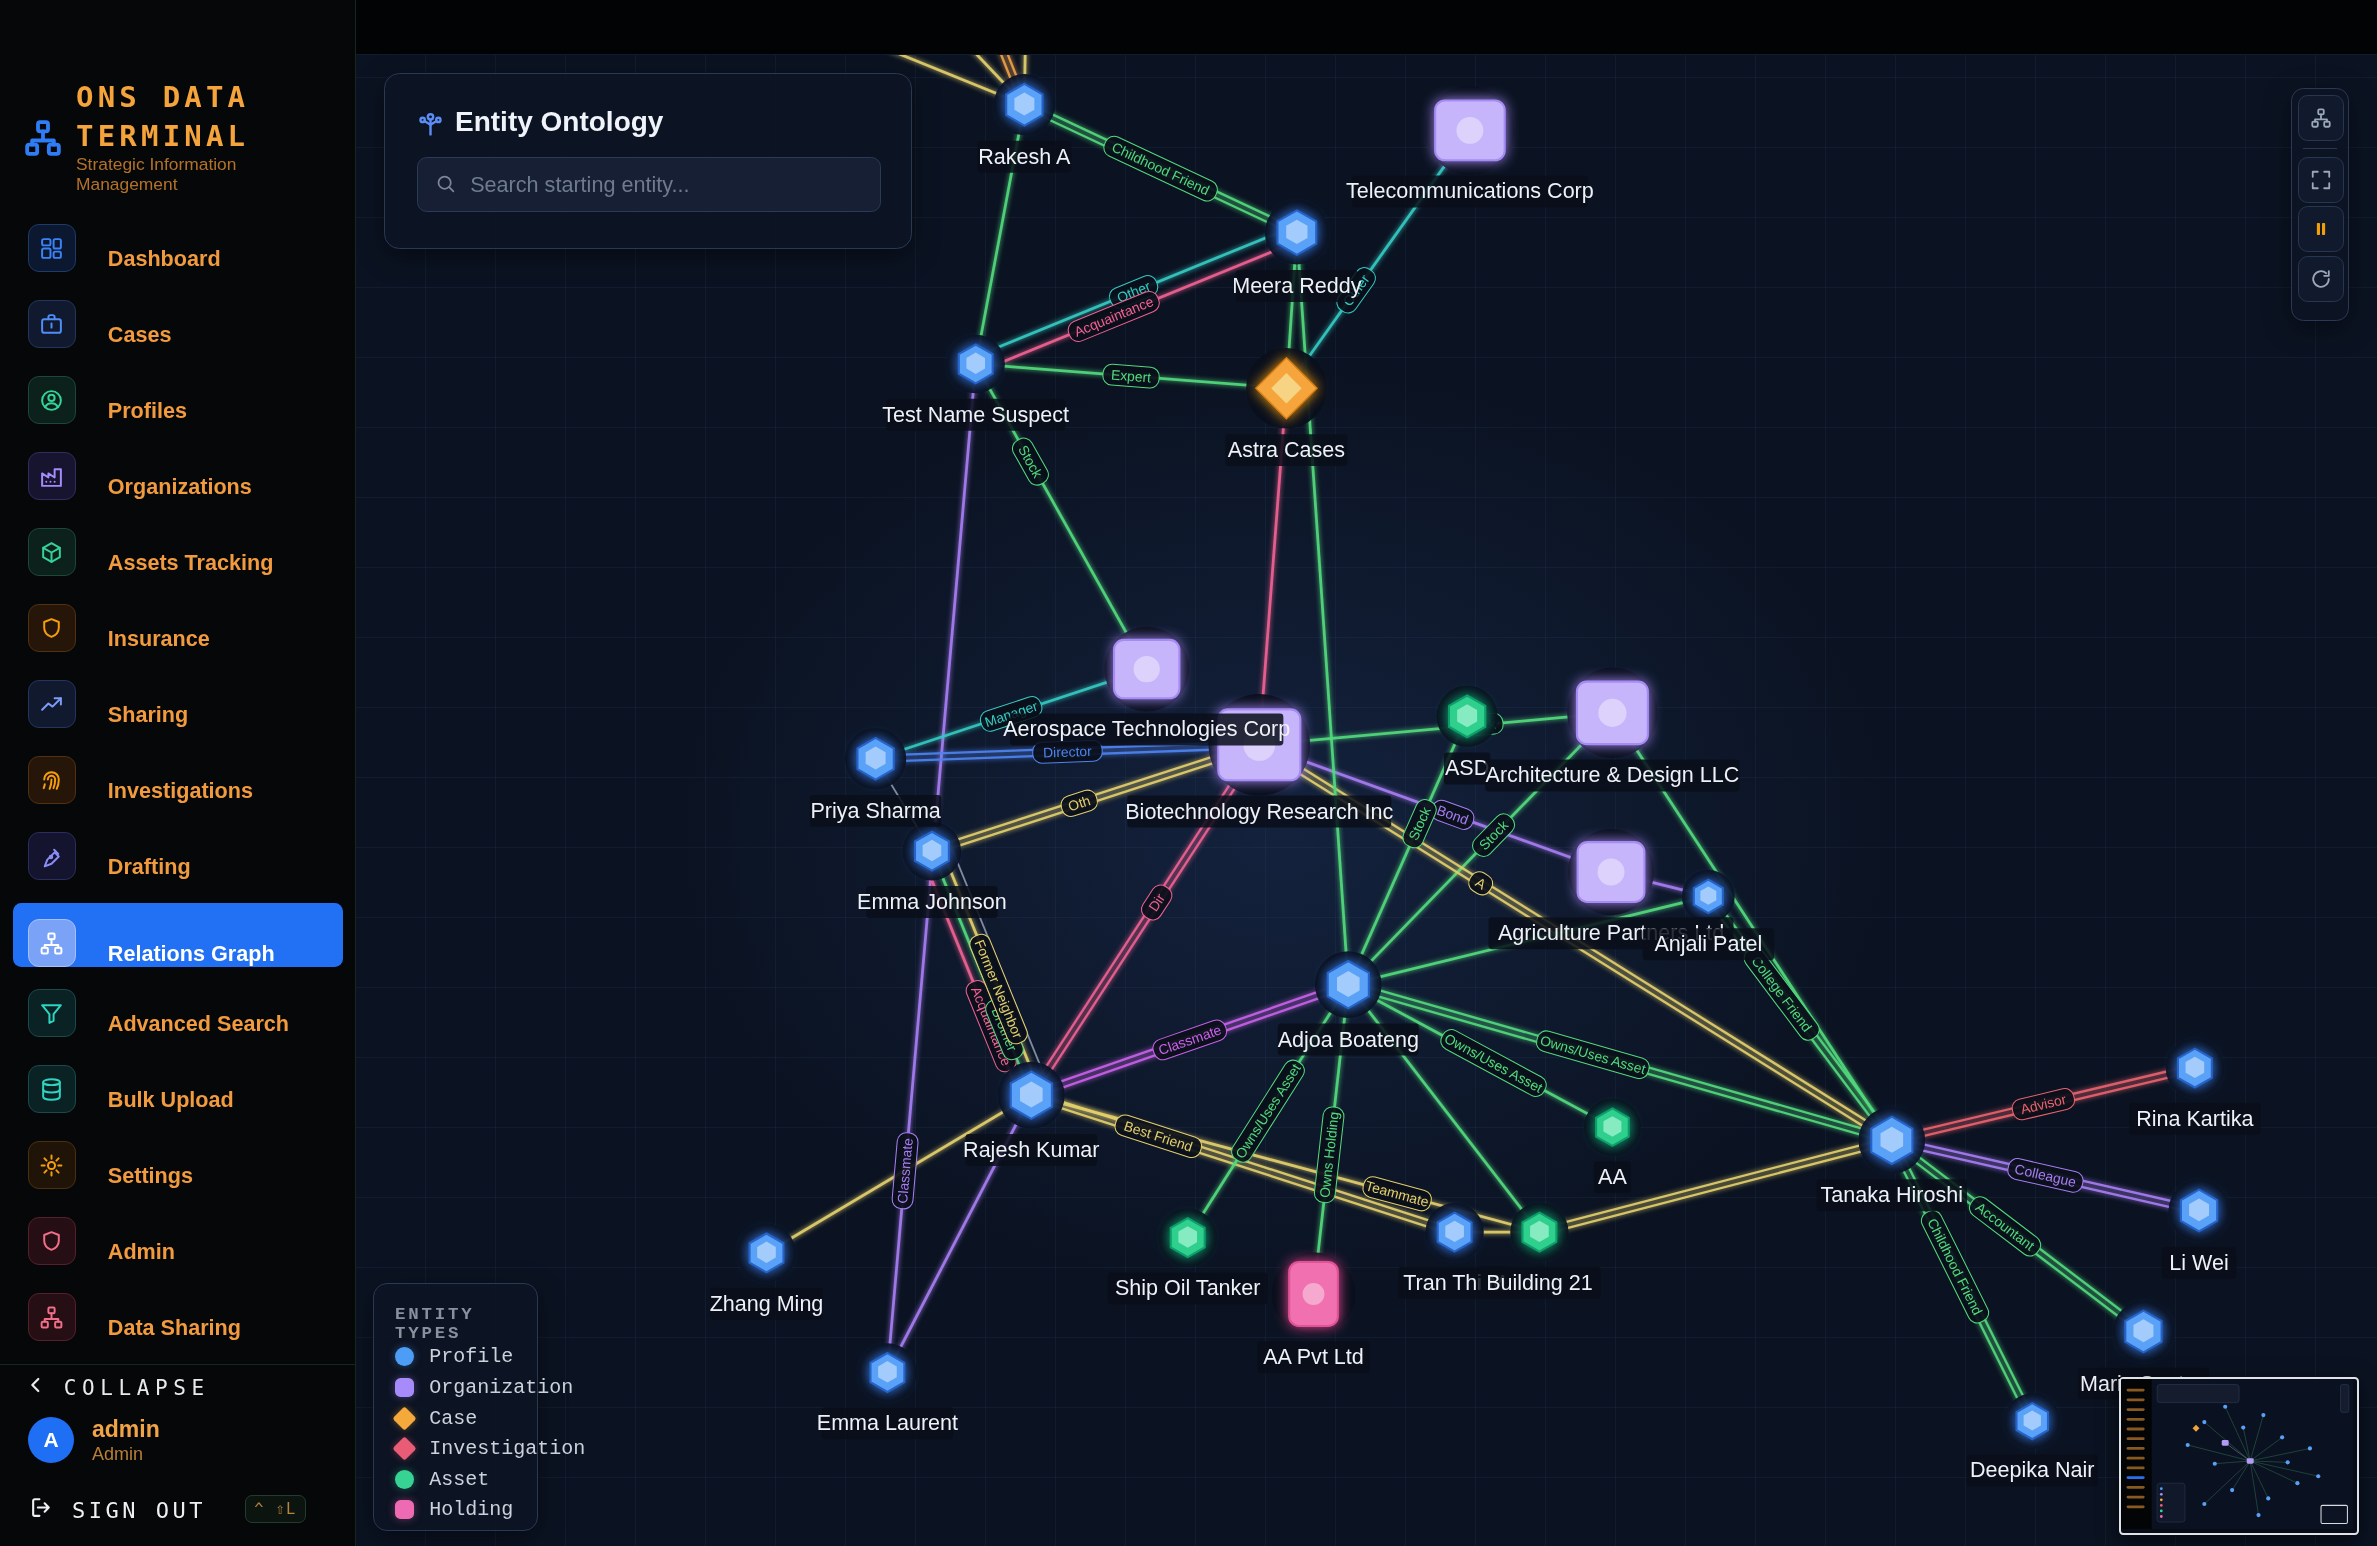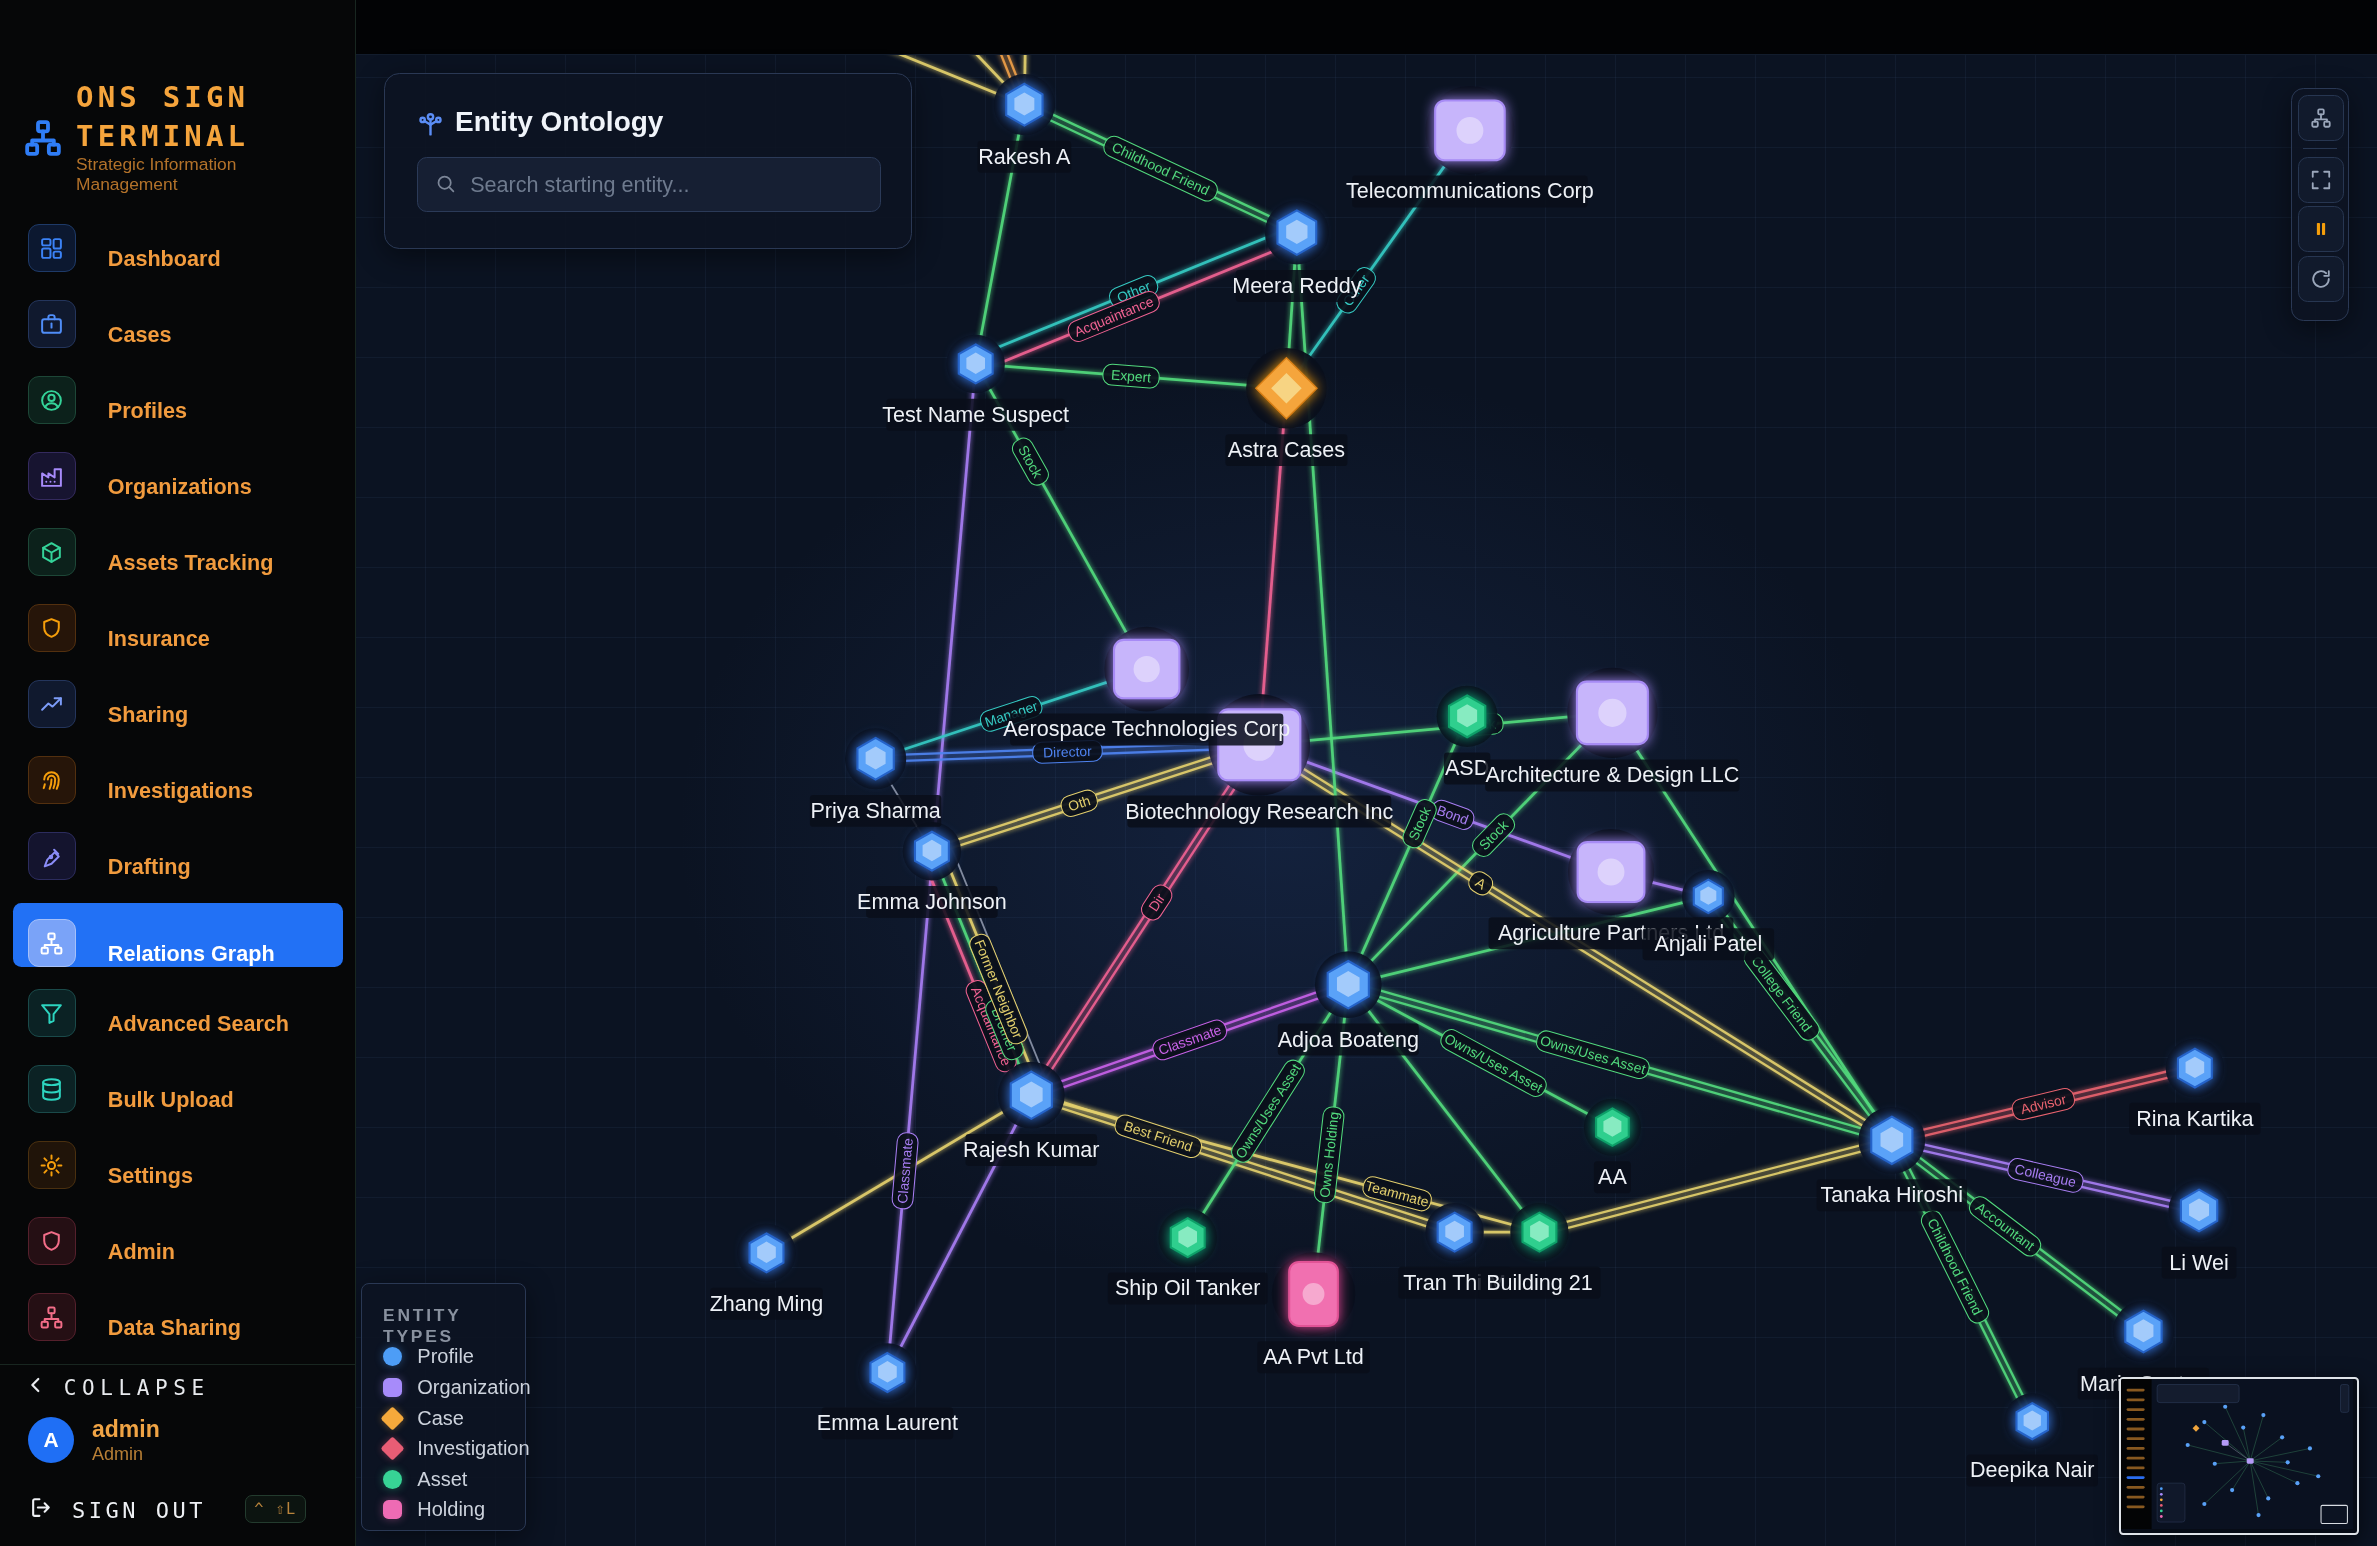--- a/index.html
+++ b/index.html
@@ -59,21 +59,21 @@
   .search-box svg{margin:0 12.5px 0 16.7px;flex:0 0 auto;}
   .search-box input{background:transparent;border:none;outline:none;width:389px;
                     font-size:21.6px;color:#c7cfdd;font-family:"Liberation Sans",sans-serif;}
   .search-box input::placeholder{color:#6e7a8e;}
 
   .toolbar{left:1936px;top:33px;width:56px;height:231px;border-radius:12.5px;padding:0;}
   .tb-btn{position:absolute;left:6.3px;width:44px;height:44px;border-radius:9.7px;background:#111a2c;
           border:0.7px solid #273651;display:flex;align-items:center;justify-content:center;cursor:pointer;}
   .tb-div{position:absolute;left:11px;width:34px;border-top:0.7px solid #273651;}
 
-  .legend{left:6px;top:1228px;width:163px;height:246px;border-radius:8px;}
+  .legend{left:18px;top:1228px;width:163px;height:246px;border-radius:14px;font-family:Liberation Mono, monospace;}
   .legend .ltitle{position:absolute;left:21px;top:21px;font-size:17.4px;font-weight:bold;
                   color:#89919f;letter-spacing:2.8px;}
   .legend .litem{position:absolute;left:21px;display:flex;align-items:center;height:28px;}
   .legend .shape{width:19px;height:19px;margin-right:15.3px;flex:0 0 auto;}
   .legend .litem span.t{font-size:20px;color:#ccd2dc;}
 
   .minimap{position:absolute;left:1764px;top:1322px;width:236px;height:154px;background:#070c16;
            border:2.1px solid #dfe3e8;border-radius:4.2px;overflow:hidden;cursor:pointer;
            box-shadow:0 5.6px 21px rgba(0,0,0,0.6);}
 </style>
@@ -81,21 +81,21 @@
 <body>
 
 <aside class="sidebar">
   <div class="brand-icon" id="brand-icon"><svg viewBox="0 0 24 24" width="40" height="40" fill="none" stroke="#2f7df6" stroke-width="2.3" stroke-linecap="round" stroke-linejoin="round" style="color:#2f7df6">
         <rect x="9" y="2.5" width="6" height="5.5" rx="1.2"></rect>
         <rect x="2.5" y="16" width="6" height="5.5" rx="1.2"></rect>
         <rect x="15.5" y="16" width="6" height="5.5" rx="1.2"></rect>
         <path d="M12 8v4M5.5 16v-2.5h13V16M12 12v1.5"></path>
       </svg></div>
   <div class="brand-title mono">
-    <div>ONS SIGN</div>
+    <div>ONS DATA</div>
     <div>TERMINAL</div>
   </div>
   <div class="brand-sub">Strategic Information Management</div>
 
   <nav class="nav" id="nav">
       <div class="nav-item">
         <span class="tile" style="background:#0c1830;border:0.7px solid #1e3a68">
           <svg viewBox="0 0 24 24" width="25" height="25" fill="none" stroke="#3b82f6" stroke-width="1.9" stroke-linecap="round" stroke-linejoin="round" style="color:#3b82f6">
             <rect x="3" y="3" width="8" height="6" rx="1.5"></rect>
             <rect x="14" y="3" width="7" height="9" rx="1.5"></rect>

